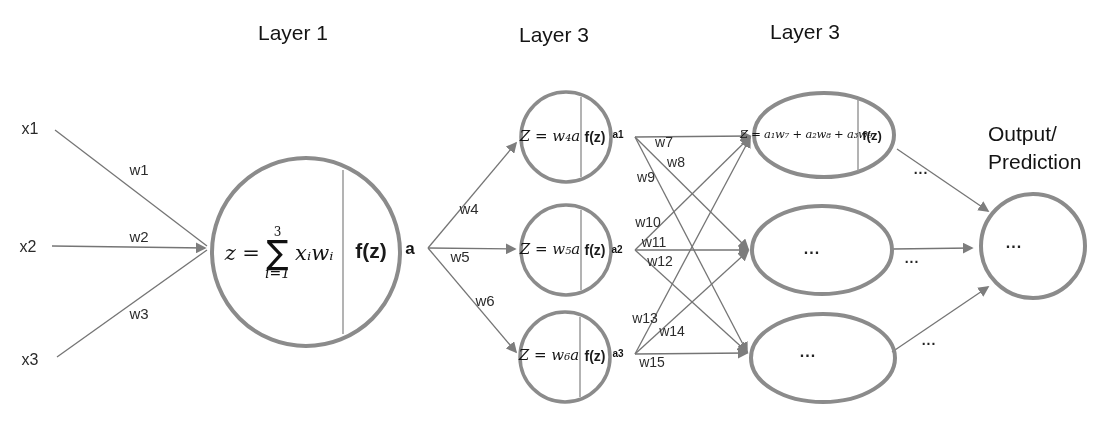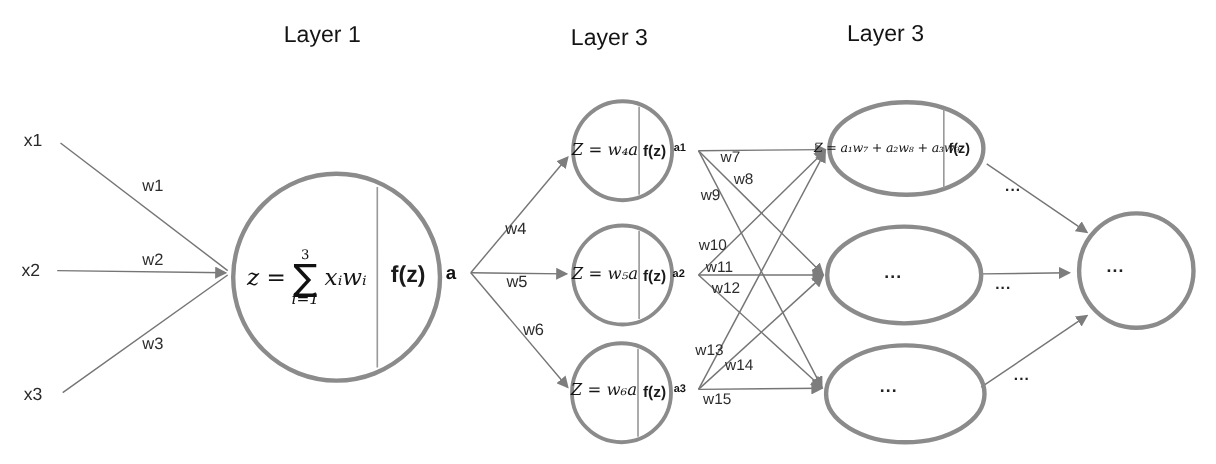--- a/index.html
+++ b/index.html
@@ -122,21 +122,21 @@
       <span class="sum-upper">3</span>
       <span class="sum-symbol">∑</span>
       <span class="sum-lower">i=1</span>
     </span>
     <span class="math big-term">xᵢwᵢ</span>
   </div>
   <div class="lbl fz-big" style="left:371px;top:250px;">f(z)</div>
   <div class="lbl a-lbl" style="left:410px;top:248px;">a</div>
 
   <div class="lbl w-lbl" style="left:469px;top:208px;">w4</div>
-  <div class="lbl w-lbl" style="left:470px;top:256px;">w5</div>
+  <div class="lbl w-lbl" style="left:460px;top:256px;">w5</div>
   <div class="lbl w-lbl" style="left:485px;top:300px;">w6</div>
 
   <div class="lbl math l2-formula" style="left:550px;top:136px;">Z = w₄a</div>
   <div class="lbl fz-mid" style="left:595px;top:137px;">f(z)</div>
   <div class="lbl a-out" style="left:618px;top:135px;">a1</div>
 
   <div class="lbl math l2-formula" style="left:550px;top:249px;">Z = w₅a</div>
   <div class="lbl fz-mid" style="left:595px;top:250px;">f(z)</div>
   <div class="lbl a-out" style="left:617px;top:250px;">a2</div>
 
@@ -156,15 +156,19 @@
 
   <div class="lbl math l3-formula" style="left:806px;top:135px;text-align:right;">Z = a₁w₇ + a₂w₈ + a₃w₉</div>
   <div class="lbl fz-sm" style="left:872px;top:135px;">f(z)</div>
   <div class="lbl dots" style="left:812px;top:249px;">...</div>
   <div class="lbl dots" style="left:808px;top:352px;">...</div>
 
   <div class="lbl dots-sm" style="left:921px;top:169px;">...</div>
   <div class="lbl dots-sm" style="left:912px;top:258px;">...</div>
   <div class="lbl dots-sm" style="left:929px;top:340px;">...</div>
 
+  <div class="out-title">
+    <div>Output/</div>
+    <div>Prediction</div>
+  </div>
   <div class="lbl dots" style="left:1014px;top:243px;">...</div>
 
 </div>
 
 </body></html>

